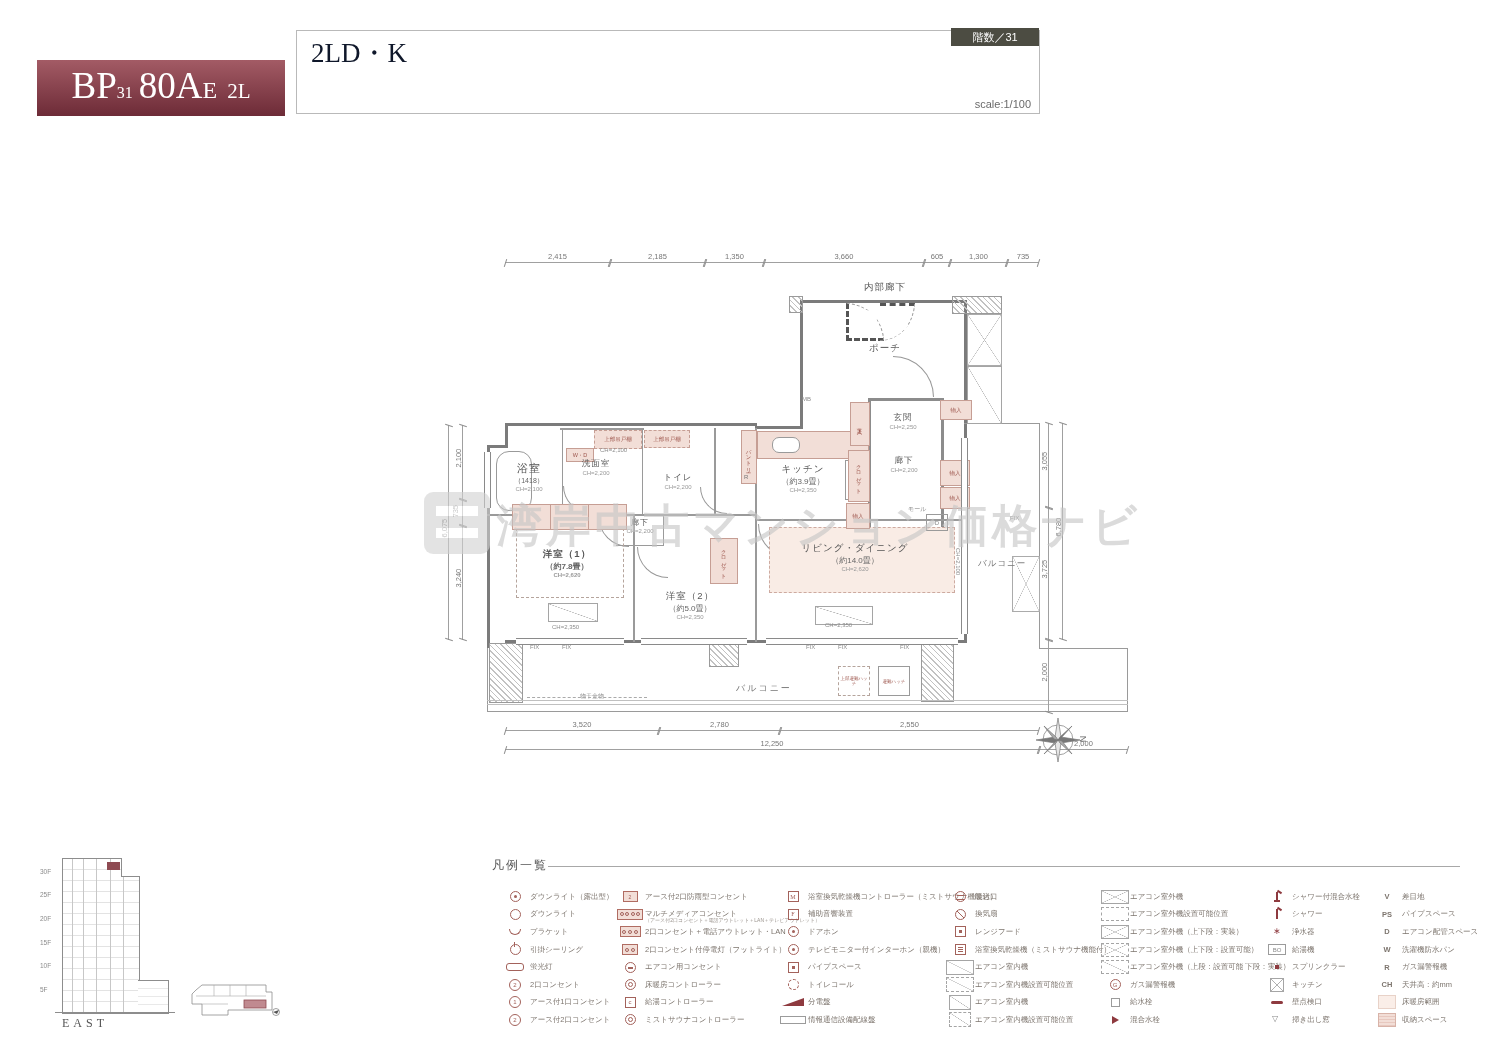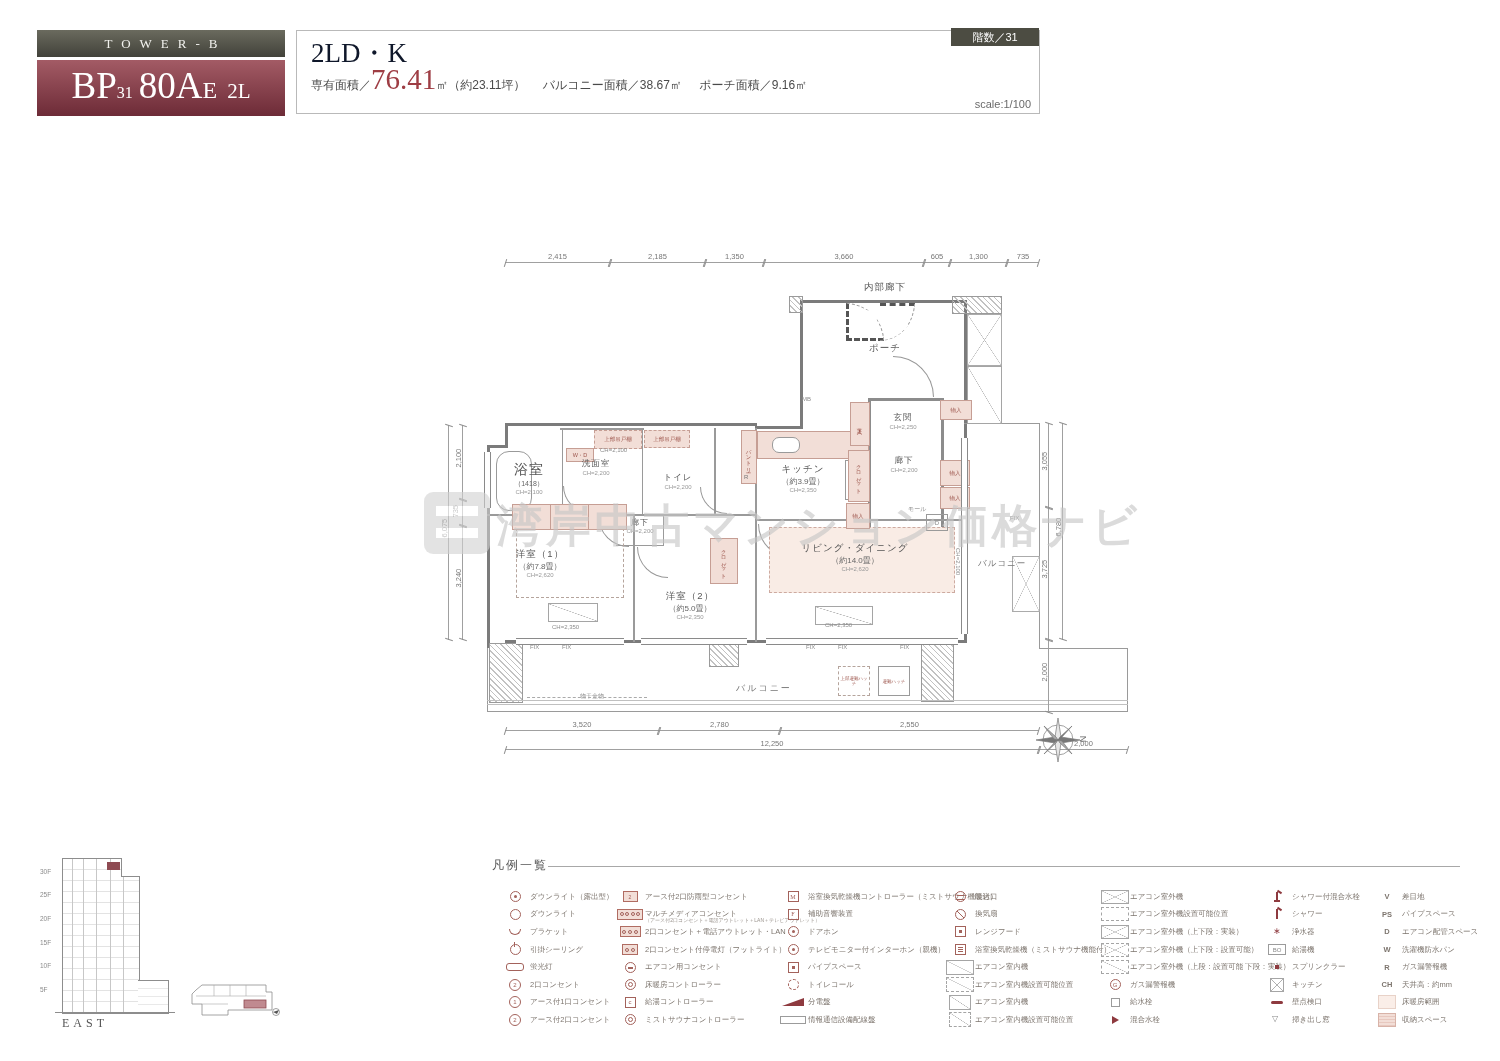--- a/index.html
+++ b/index.html
@@ -129,35 +129,29 @@
   .s-fh{width:16px;height:12px;background:#faeee8;border:1px solid #e8d2c8;}
   .s-st{width:16px;height:12px;background:#f2ded7;border:1px solid #d8b3a8;
         background-image:repeating-linear-gradient(0deg,#e7c8bf 0 1px,transparent 1px 3px);}
   .compass{left:1032px;top:712px;width:56px;height:56px;}
 </style>
 </head>
 <body>
 
 <div class="page">
 
-  <div class="a tower-bar">TOWER-B</div>
   <div class="a unit-box">
     <span class="big">BP</span>
     <span class="sub">31</span>
     <span class="big" style="margin-left:6px;">80A</span>
     <span class="e">E</span>
     <span class="suffix">2L</span>
   </div>
   <div class="a info-box">
     <div class="a plan-type">2LD・K</div>
-    <div class="a area-line">
-      <span>専有面積／</span><span class="num">76.41</span><span>㎡</span><span>（約23.11坪）</span>
-      <span style="margin-left:14px;">バルコニー面積／38.67㎡</span>
-      <span style="margin-left:14px;">ポーチ面積／9.16㎡</span>
-    </div>
     <div class="a scale">scale:1/100</div>
     <div class="a floor-badge">階数／31</div>
   </div>
 
   <div class="a wm-logo"></div>
   <div class="a wm-text">湾岸中古マンション価格ナビ</div>
 
   <div>
 
     <div>
@@ -294,39 +288,39 @@
       <div class="a" style="left:878px;top:455px;width:52px;text-align:center;">
         <div class="rname" style="font-size:8.5px;">廊下</div>
           <div class="rch">CH=2,200</div>
         </div>
       <div class="a" style="left:760px;top:463px;width:86px;text-align:center;">
         <div class="rname">キッチン</div>
           <div class="rsize">（約3.9畳）</div>
           <div class="rch">CH=2,350</div>
         </div>
       <div class="a" style="left:498px;top:461px;width:62px;text-align:center;">
-        <div class="rname" style="font-size:14px;">浴室</div>
+        <div class="rname" style="font-size:11px;">浴室</div>
           <div class="rsize" style="font-size:7px;">（1418）</div>
           <div class="rch">CH=2,100</div>
         </div>
       <div class="a" style="left:566px;top:458px;width:60px;text-align:center;">
         <div class="rname" style="font-size:8.5px;">洗面室</div>
           <div class="rch">CH=2,200</div>
         </div>
       <div class="lbl6" style="left:600px;top:447px;"><span>CH=2,100</span></div>
       <div class="a" style="left:652px;top:472px;width:52px;text-align:center;">
         <div class="rname" style="font-size:8.5px;">トイレ</div>
           <div class="rch">CH=2,200</div>
         </div>
       <div class="lbl6" style="left:744px;top:474px;color:#777;"><span>R</span></div>
       <div class="a" style="left:618px;top:517px;width:44px;text-align:center;">
         <div class="rname" style="font-size:8px;">廊下</div>
           <div class="rch">CH=2,200</div>
         </div>
-      <div class="a" style="left:490px;top:548px;width:100px;text-align:center;">
+      <div class="a" style="left:517px;top:548px;width:100px;text-align:center;font-weight:bold;">
         <div class="rname">洋室（1）</div>
           <div class="rsize">（約7.8畳）</div>
           <div class="rch">CH=2,620</div>
         </div>
       <div class="lbl6" style="left:552px;top:624px;"><span>CH=2,350</span></div>
       <div class="a" style="left:640px;top:590px;width:100px;text-align:center;">
         <div class="rname">洋室（2）</div>
           <div class="rsize">（約5.0畳）</div>
           <div class="rch">CH=2,350</div>
         </div>

